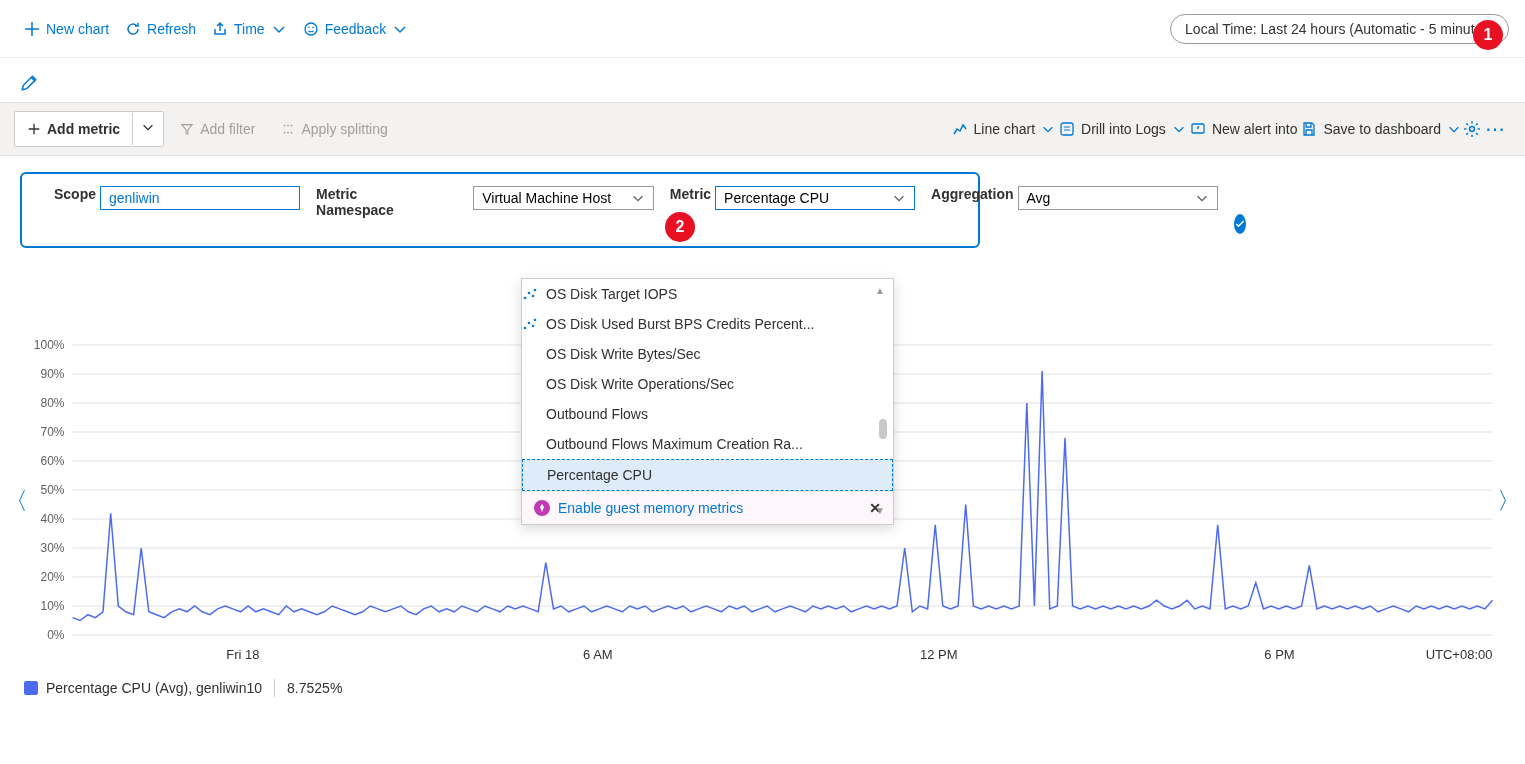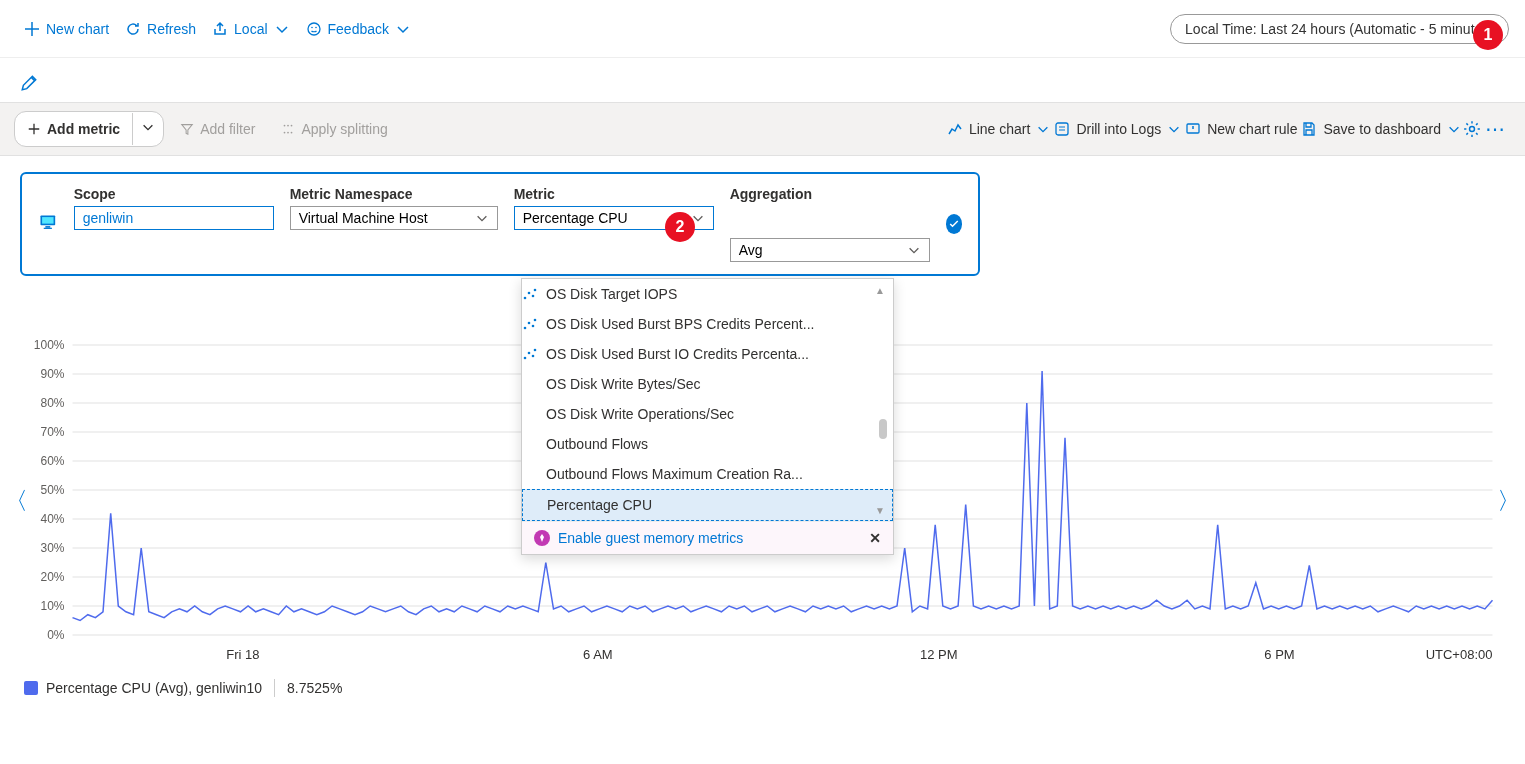--- a/index.html
+++ b/index.html
@@ -14,39 +14,39 @@
 
   .badge-number { position:absolute; width:30px; height:30px; border-radius:50%; background:#e81123; color:#fff; display:flex; align-items:center; justify-content:center; font-weight:600; font-size:16px; z-index:50;}
   .badge-1 { top:20px; right:22px;}
   .badge-2 { top:212px; left:665px;}
 
   .title-row { display:flex; align-items:center; gap:8px; padding:16px 20px 10px;}
   .title-row .title { font-size:20px; color:#333;}
   .pencil { color:#0078d4; width:18px; height:18px; cursor:pointer;}
 
   .metric-bar { display:flex; align-items:center; background:#f3f2f1; border-top:1px solid #e1e1e1; border-bottom:1px solid #e1e1e1; padding:8px 14px; gap:6px;}
-  .add-metric { display:flex; align-items:center; background:#fff; border:1px solid #ccc; border-radius:12px; padding:0;}
+  .add-metric { display:flex; align-items:center; background:#fff; border:1px solid #ccc; border-radius:2px; padding:0;}
   .add-metric .main { display:flex; align-items:center; gap:6px; padding:8px 12px; font-size:14px; font-weight:600; color:#323130; border-right:1px solid #ccc; cursor:pointer;}
   .add-metric .drop { padding:8px 8px; cursor:pointer;}
   .disabled-btn { display:flex; align-items:center; gap:6px; color:#a19f9d; font-size:14px; padding:6px 10px;}
   .right-tools { margin-left:auto; display:flex; align-items:center; }
   .rt-btn { display:flex; align-items:center; gap:6px; color:#323130; font-size:14px; cursor:pointer; padding:4px 2px;}
   .rt-btn .icon { color:#0078d4; }
   .gear { color:#0078d4; cursor:pointer;}
   .dots { color:#0078d4; font-size:20px; letter-spacing:2px; cursor:pointer; padding:0 4px;}
 
   .config-card { margin:16px 20px 0; border:2px solid #0078d4; border-radius:6px; padding:12px 16px; display:flex; align-items:flex-start; gap:16px; position:relative; width:960px; background:#fff; z-index:30;}
   .vm-icon { width:24px; height:24px; margin-top:24px;}
-  .field { display:flex; flex-direction:column; gap:4px;}
+  .field { display:flex; flex-direction:row; gap:4px;}
   .field label { font-weight:600; font-size:14px; color:#323130;}
   .select-box { border:1px solid #999; height:24px; display:flex; align-items:center; justify-content:space-between; padding:0 8px; font-size:14px; background:#fff; cursor:pointer;}
   .scope-box { width:200px; border-color:#0078d4; color:#0078d4;}
-  .ns-box { width:208px;}
+  .ns-box { width:208px;margin-left:48px;}
   .metric-box { width:200px; border-color:#0078d4;}
-  .agg-box { width:200px;margin-top:32px;}
+  .agg-box { width:200px;}
   .check-circle { width:20px; height:20px; background:#0078d4; border-radius:50%; display:flex; align-items:center; justify-content:center; color:#fff; margin-top:28px;}
   .check-circle svg{width:12px;height:12px;}
 
   .dropdown-panel { position:absolute; top:278px; left:521px; width:373px; background:#fff; border:1px solid #ccc; box-shadow:0 4px 12px rgba(0,0,0,.15); z-index:40; font-size:14px;}
   .dd-item { display:flex; align-items:center; gap:8px; padding:7px 0; cursor:pointer; color:#323130;}
   .dd-item .mi { width:16px; height:16px; flex-shrink:0;}
   .dd-item.selected { background:#deecf9; border:1px dashed #0078d4;}
   .dd-scroll-up { position:absolute; right:8px; top:6px; color:#999; font-size:10px;}
   .dd-scroll-thumb { position:absolute; right:6px; top:140px; width:8px; height:20px; background:#c8c8c8; border-radius:4px;}
   .dd-scroll-down { position:absolute; right:8px; top:226px; color:#999; font-size:10px;}
@@ -83,21 +83,21 @@
   <div class="tb-btn">
     <svg viewBox="0 0 16 16">
         <path d="M13 8a5 5 0 1 1-1.5-3.5M13 2v3h-3" fill="none" stroke="#0078d4" stroke-width="1.5"></path>
       </svg>
     <span>Refresh</span>
   </div>
   <div class="tb-btn">
     <svg viewBox="0 0 16 16">
         <path d="M3 8v5h10V8M8 2v8M5 5l3-3 3 3" fill="none" stroke="#0078d4" stroke-width="1.5"></path>
       </svg>
-    <span>Local</span>
+    <span>Time</span>
     <svg class="chev" viewBox="0 0 16 16">
         <path d="M3 6l5 5 5-5" fill="none" stroke="#0078d4" stroke-width="1.5"></path>
       </svg>
   </div>
   <div class="tb-btn">
     <svg viewBox="0 0 16 16">
         <circle cx="8" cy="8" r="6" fill="none" stroke="#0078d4" stroke-width="1.3"></circle>
         <circle cx="6" cy="6.5" r=".8" fill="#0078d4"></circle>
         <circle cx="10" cy="6.5" r=".8" fill="#0078d4"></circle>
         <path d="M5.5 10c1 1 4 1 5 0" fill="none" stroke="#0078d4" stroke-width="1.2"></path>
@@ -166,21 +166,21 @@
       <span>Drill into Logs</span>
       <svg class="chev" viewBox="0 0 16 16">
           <path d="M3 6l5 5 5-5" fill="none" stroke="#0078d4" stroke-width="1.5"></path>
         </svg>
     </div>
     <div class="rt-btn">
       <svg class="icon" width="16" height="16" viewBox="0 0 16 16">
           <rect x="2" y="3" width="12" height="9" rx="1" fill="none" stroke="#0078d4" stroke-width="1.3"></rect>
           <path d="M8 5v3M8 10h0" stroke="#0078d4" stroke-width="1.5"></path>
         </svg>
-      <span>New chart rule</span>
+      <span>New alert into</span>
     </div>
     <div class="rt-btn">
       <svg class="icon" width="16" height="16" viewBox="0 0 16 16">
           <path d="M3 2h8l2 2v10H3V2zM5 2v4h5V2M5 9h6v5H5z" fill="none" stroke="#0078d4" stroke-width="1.3"></path>
         </svg>
       <span>Save to dashboard</span>
       <svg class="chev" viewBox="0 0 16 16">
           <path d="M3 6l5 5 5-5" fill="none" stroke="#0078d4" stroke-width="1.5"></path>
         </svg>
     </div>
@@ -252,29 +252,20 @@
         <span>OS Disk Target IOPS</span>
       </div>
       <div class="dd-item">
         <svg class="mi" viewBox="0 0 16 16">
           <circle cx="3" cy="12" r="1.3" fill="#0078d4"></circle>
           <circle cx="7" cy="7" r="1.3" fill="#0078d4"></circle>
           <circle cx="11" cy="10" r="1.3" fill="#0078d4"></circle>
           <circle cx="13" cy="4" r="1.3" fill="#0078d4"></circle>
         </svg>
         <span>OS Disk Used Burst BPS Credits Percent...</span>
-      </div>
-      <div class="dd-item">
-        <svg class="mi" viewBox="0 0 16 16">
-          <circle cx="3" cy="12" r="1.3" fill="#0078d4"></circle>
-          <circle cx="7" cy="7" r="1.3" fill="#0078d4"></circle>
-          <circle cx="11" cy="10" r="1.3" fill="#0078d4"></circle>
-          <circle cx="13" cy="4" r="1.3" fill="#0078d4"></circle>
-        </svg>
-        <span>OS Disk Used Burst IO Credits Percenta...</span>
       </div>
       <div class="dd-item">
         <span class="mi"></span>
         <span>OS Disk Write Bytes/Sec</span>
       </div>
       <div class="dd-item">
         <span class="mi"></span>
         <span>OS Disk Write Operations/Sec</span>
       </div>
       <div class="dd-item">

